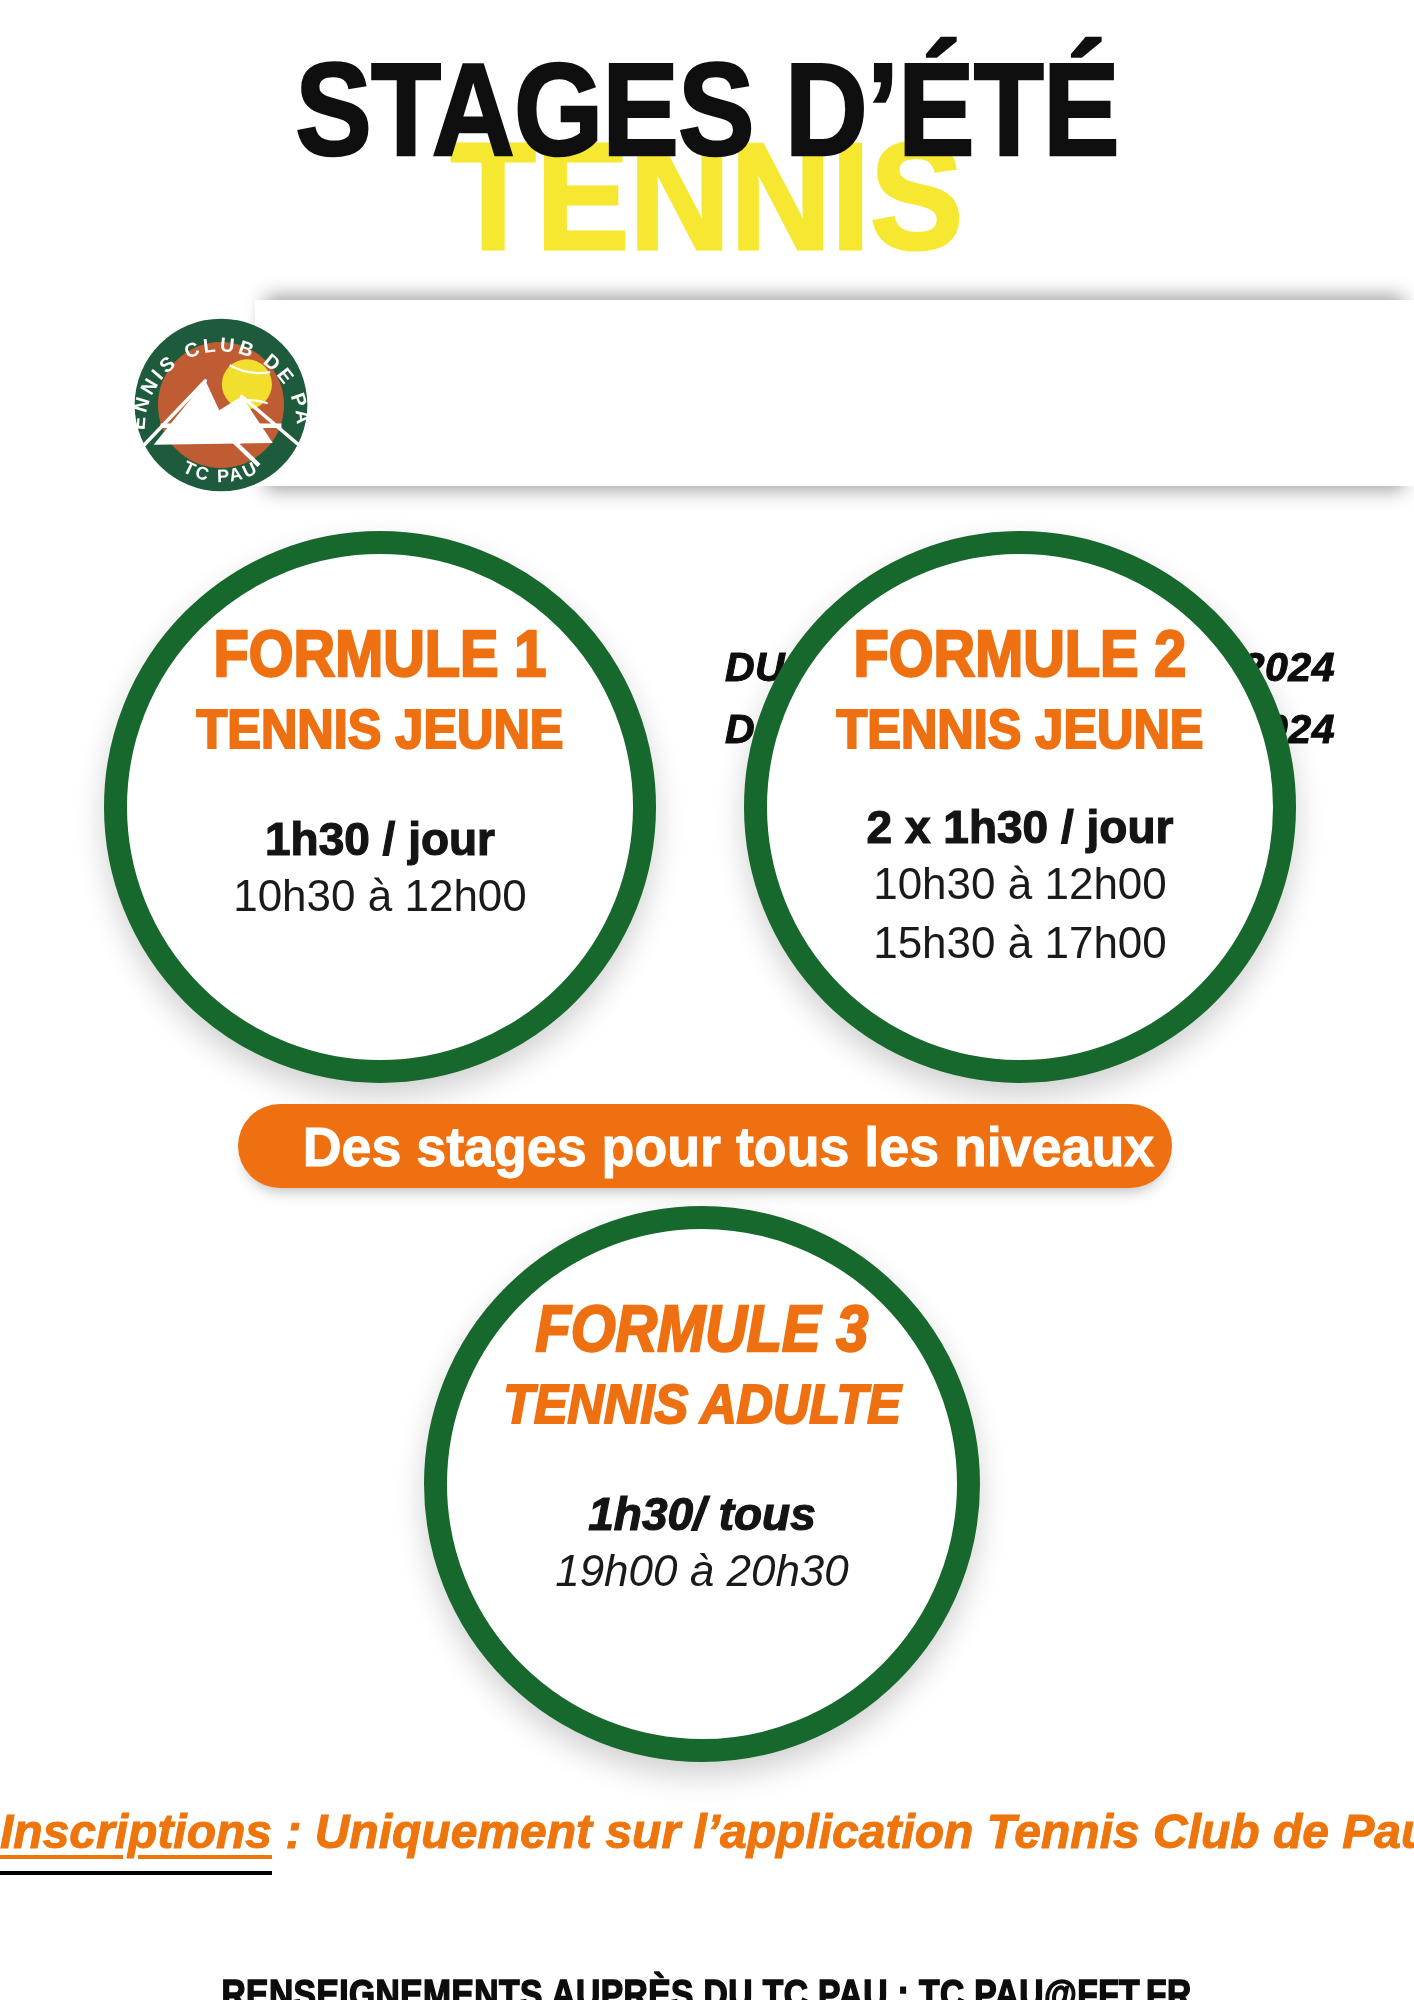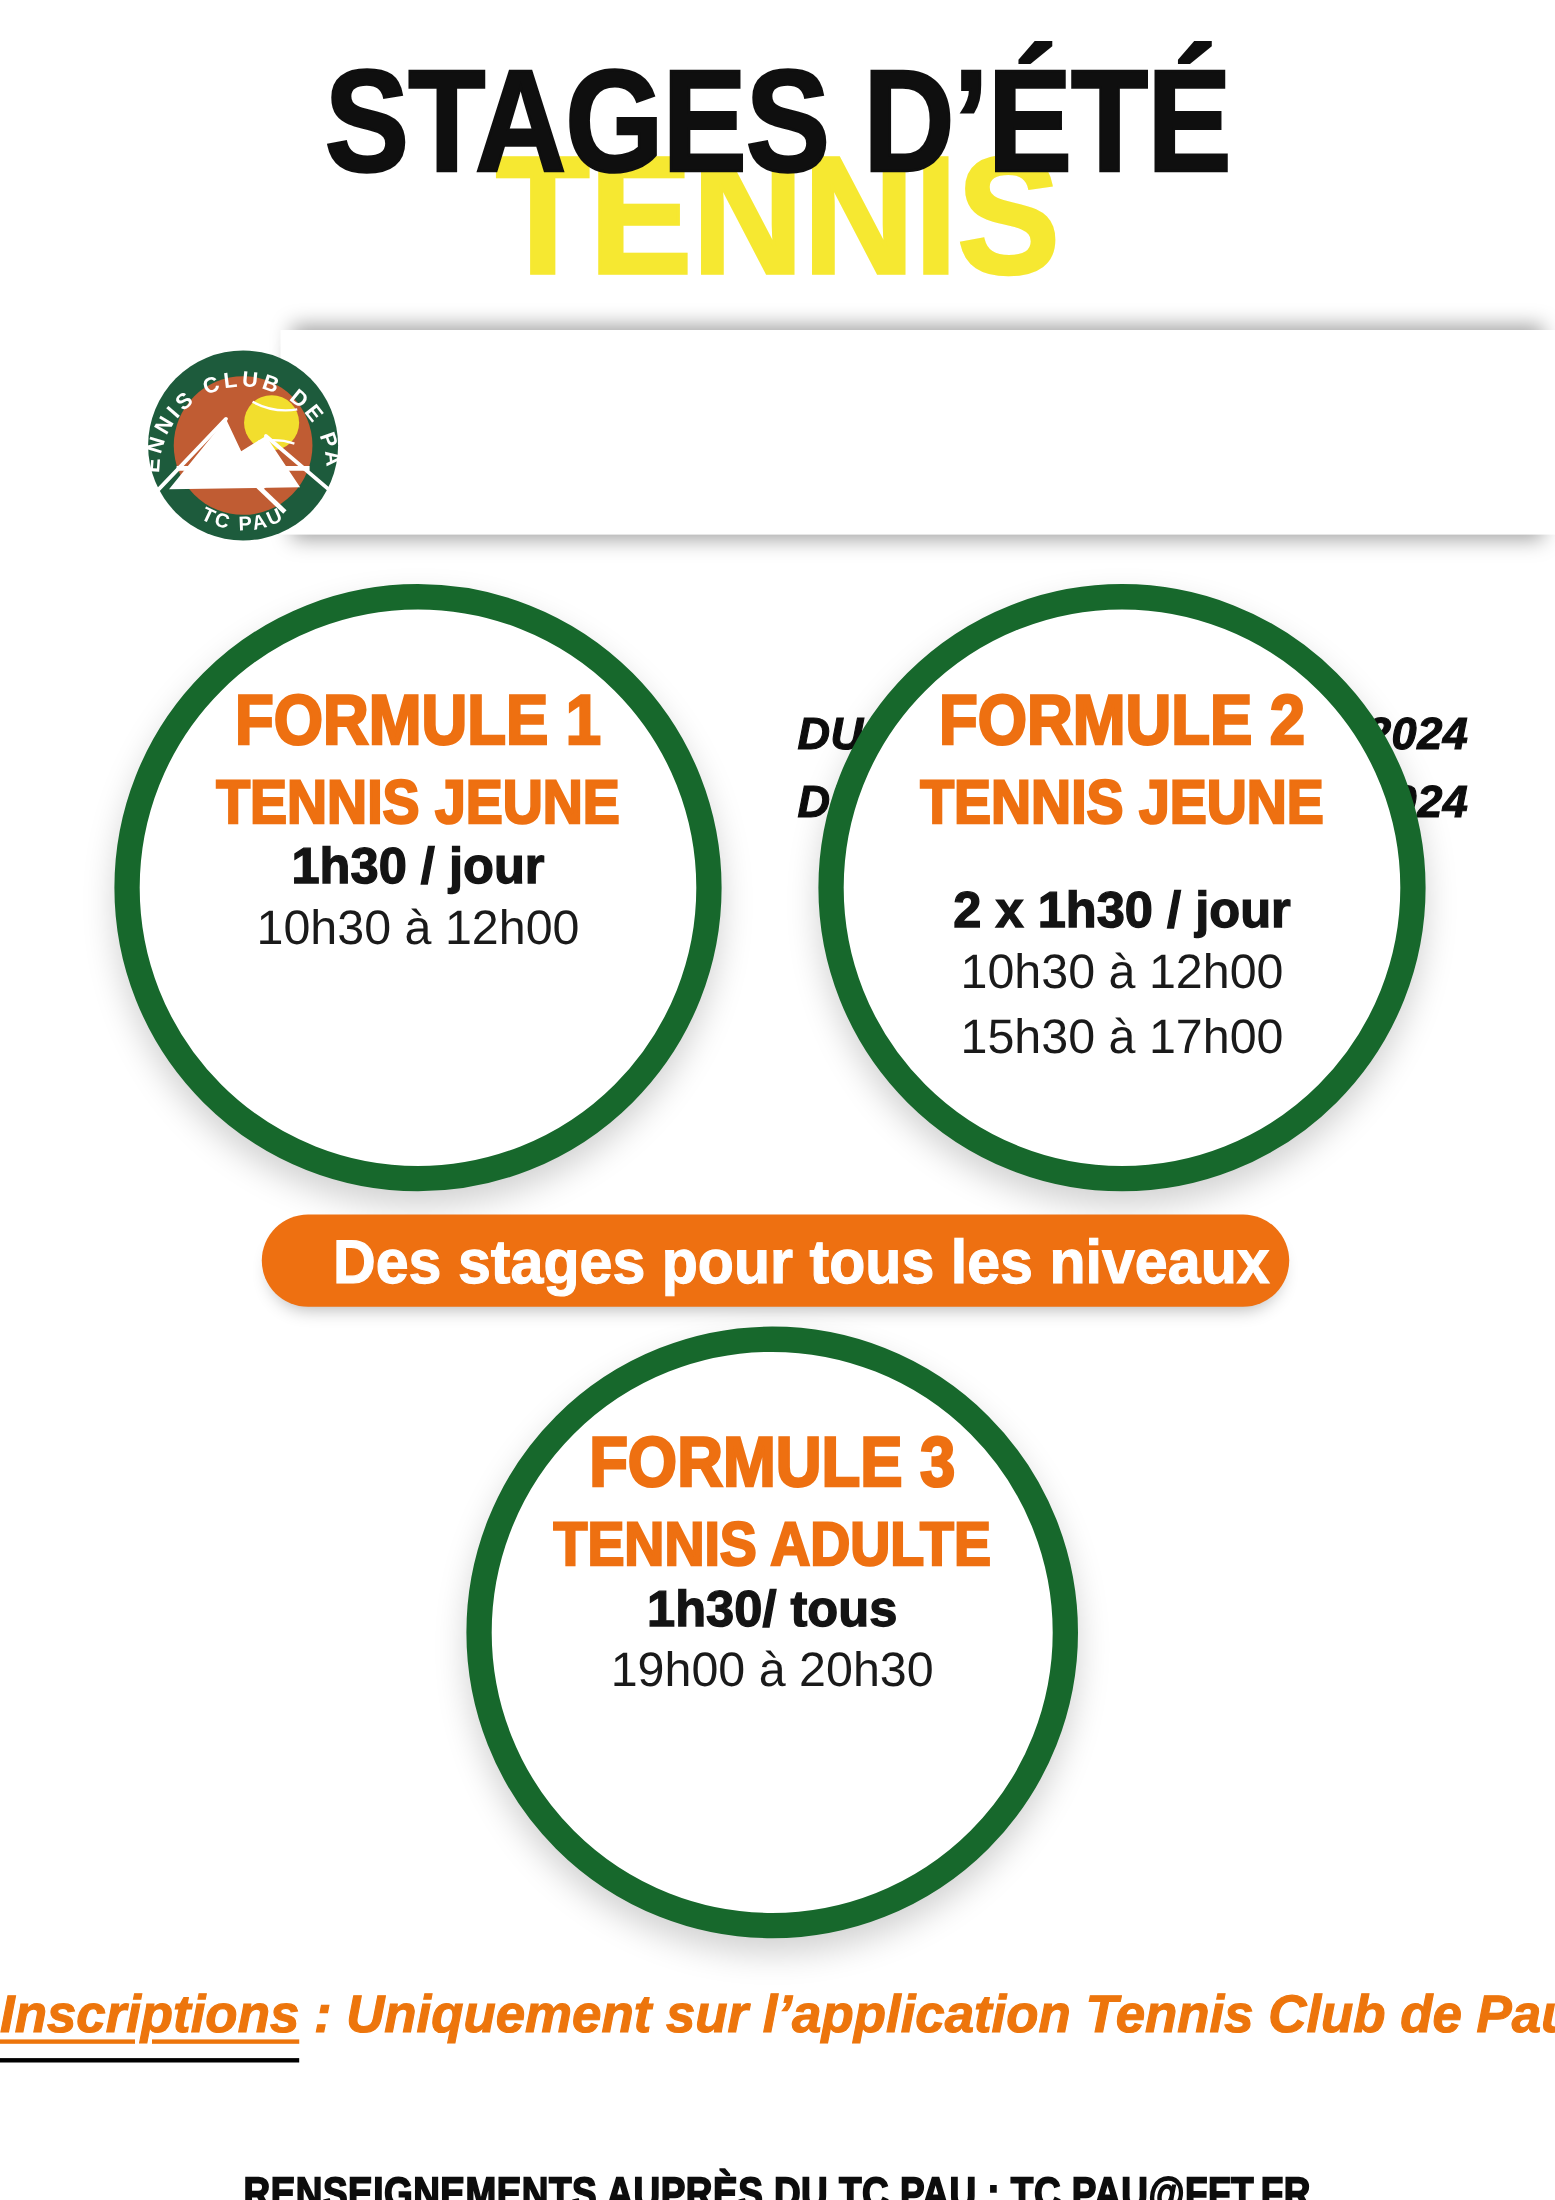--- a/index.html
+++ b/index.html
@@ -34,32 +34,32 @@
   .logo{position:absolute;left:126px;top:310px;width:190px;height:190px;}
   .logo svg{overflow:visible;display:block;}
   
   .circle{
     position:absolute;width:552px;height:552px;box-sizing:border-box;
     border:23px solid #17682C;border-radius:50%;background:#ffffff;
     box-shadow:0 14px 30px rgba(0,0,0,.18);
   }
   .c1{left:104px;top:531px;}
   .c2{left:744px;top:531px;}
-  .c3{left:424px;top:1206px;width:556px;height:556px;}
+  .c3{left:424px;top:1206px;width:556px;height:556px;font-style:italic;}
   .circle-inner{position:absolute;inset:0;text-align:center;}
   .f-title{
     margin-top:66px;font-size:64px;font-weight:900;line-height:1.08;color:#EE7011;
     -webkit-text-stroke:2.4px #EE7011;transform:scaleX(0.9);transform-origin:center;
   }
   .f-sub{
     margin-top:10px;font-size:56px;font-weight:900;line-height:1.08;color:#EE7011;
     -webkit-text-stroke:2.2px #EE7011;transform:scaleX(0.9);transform-origin:center;
   }
   .f-duration{
-    font-size:46px;font-weight:800;line-height:1.2;color:#141414;
+    margin-top:52px;font-size:46px;font-weight:800;line-height:1.2;color:#141414;
     -webkit-text-stroke:1.2px #141414;
   }
   .c2 .f-duration{margin-top:40px;}
   .f-times{margin-top:0;font-size:44px;font-weight:400;line-height:1.34;color:#1a1a1a;}
   
   .banner{
     position:absolute;left:238px;top:1104px;width:934px;height:84px;border-radius:44px;
     background:#EE7011;display:flex;align-items:center;justify-content:flex-end;
     box-shadow:0 10px 16px -8px rgba(0,0,0,.3);
   }

